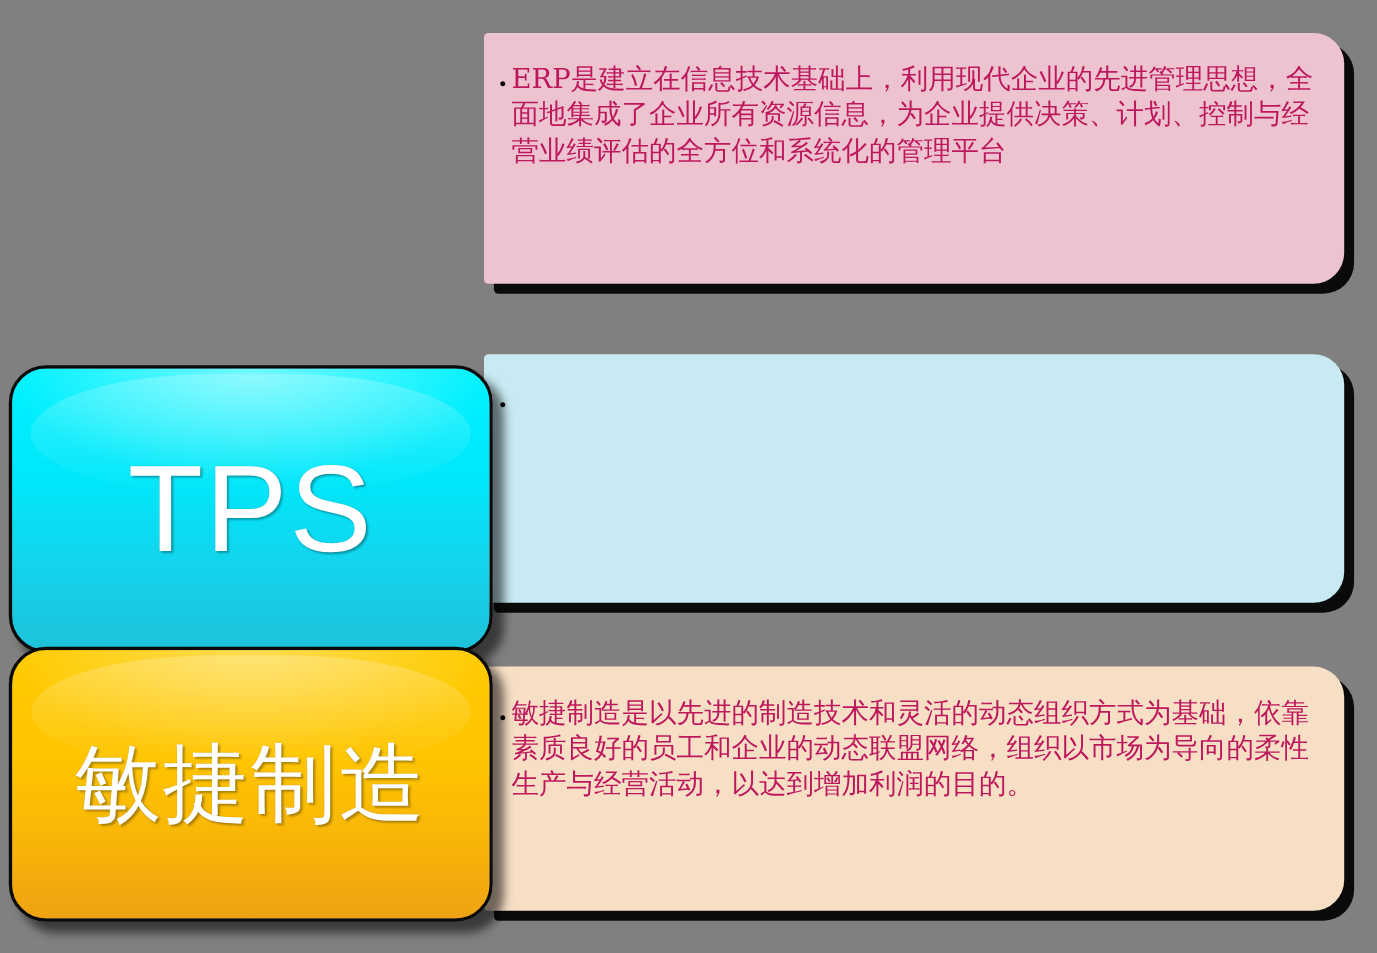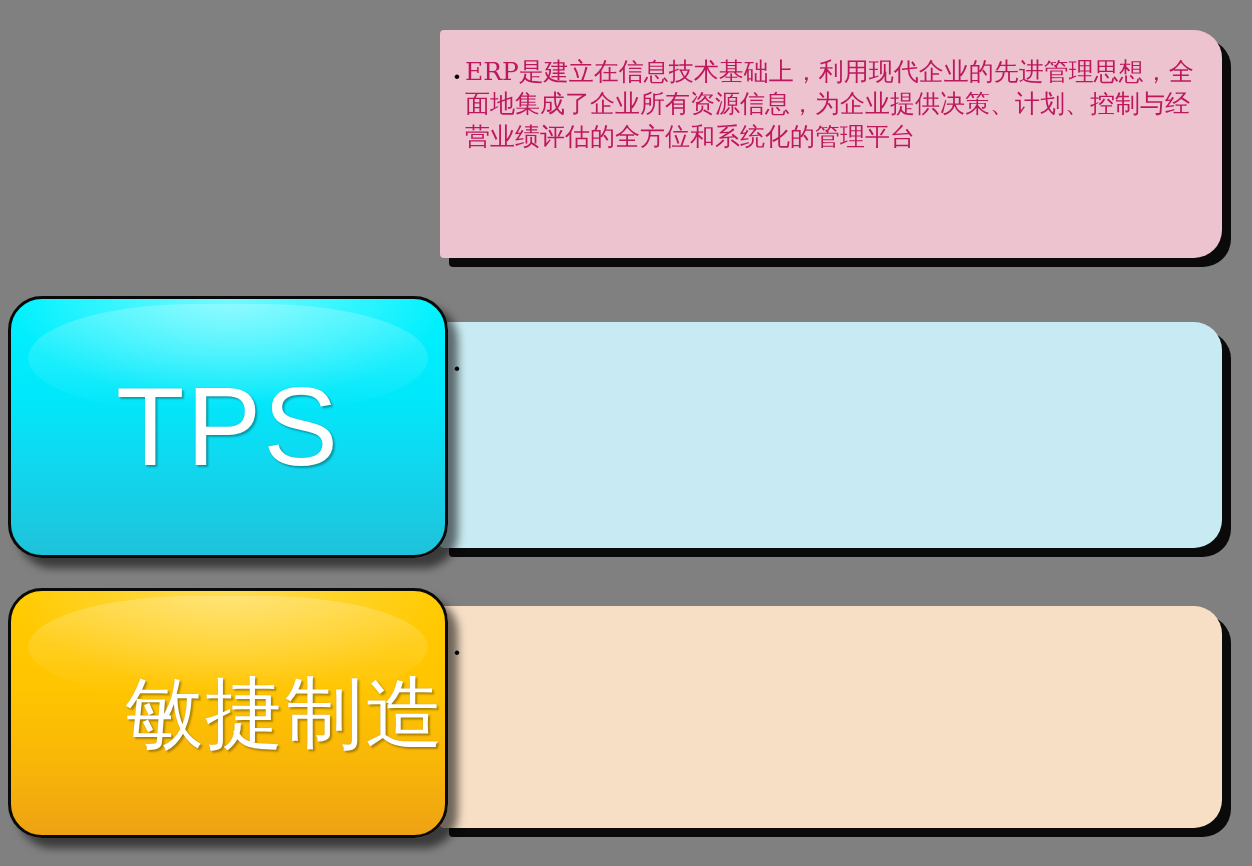--- a/index.html
+++ b/index.html
@@ -98,26 +98,26 @@
 
   .box-erp {
     background:
       radial-gradient(ellipse 70% 55% at 50% 0%, rgba(255,120,190,0.50), rgba(255,120,190,0) 72%),
       linear-gradient(to bottom, #ff0a73 0%, #fc0669 42%, #ea0a63 72%, #d20b5c 100%);
   }
   .box-tps {
     background:
       radial-gradient(ellipse 72% 58% at 50% 0%, rgba(190,255,255,0.60), rgba(190,255,255,0) 70%),
       linear-gradient(to bottom, #00f2ff 0%, #00e8fb 38%, #13d4ec 70%, #1ec2da 100%);
+    margin-top: 36px;
   }
   .box-agile {
     background:
       radial-gradient(ellipse 72% 58% at 50% 0%, rgba(255,236,150,0.55), rgba(255,236,150,0) 70%),
       linear-gradient(to bottom, #ffcb00 0%, #ffc500 40%, #f8b508 72%, #eea213 100%);
-    justify-content: flex-end;
   }
 
   .label-text {
     position: relative;
     z-index: 2;
     color: #ffffff;
     white-space: nowrap;
     text-shadow:
       2px 2px 2px rgba(0,0,0,0.30),
       0 0 1px rgba(0,0,0,0.25);
@@ -154,19 +154,20 @@
       <span class="bullet">•</span>
     </div>
     <div class="label-box box-tps">
       <span class="label-text label-latin">TPS</span>
     </div>
   </div>
 
   <div class="row row-2">
     <div class="panel">
       <span class="bullet">•</span>
+      <span class="panel-text">敏捷制造是以先进的制造技术和灵活的动态组织方式为基础，依靠素质良好的员工和企业的动态联盟网络，组织以市场为导向的柔性生产与经营活动，以达到增加利润的目的。</span>
     </div>
     <div class="label-box box-agile">
       <span class="label-text label-cjk">敏捷制造</span>
     </div>
   </div>
 
 </div>
 
 </body></html>

